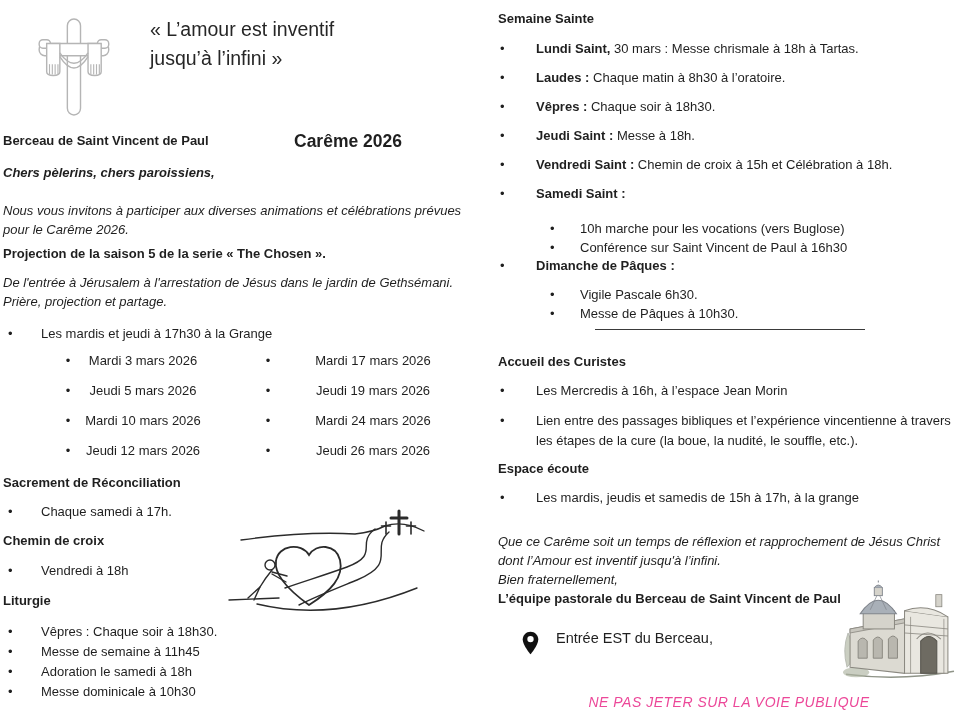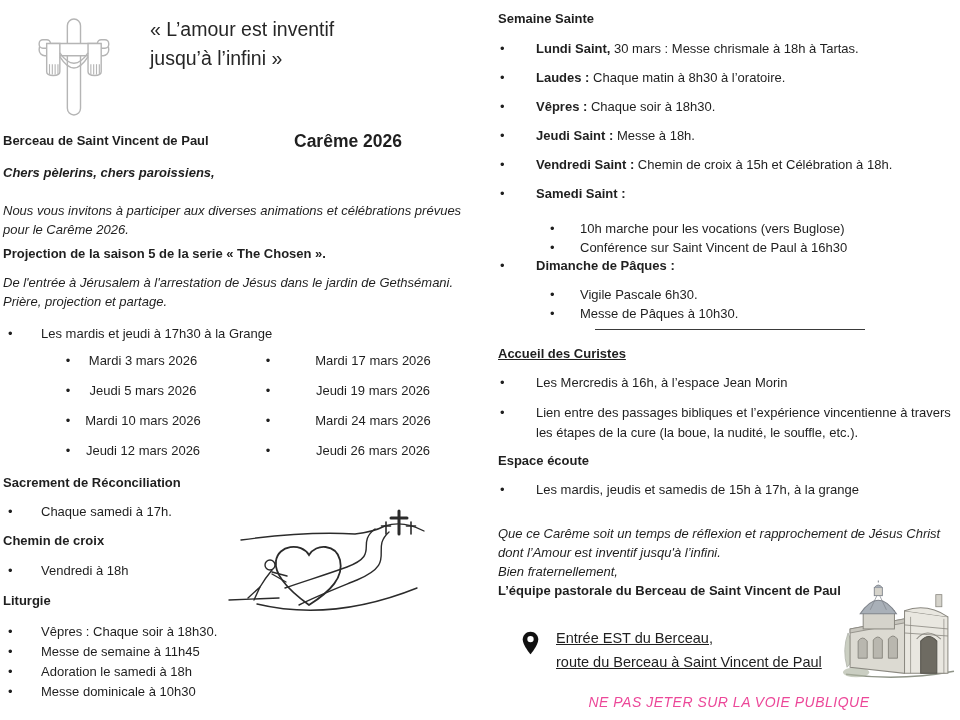--- a/index.html
+++ b/index.html
@@ -39,32 +39,32 @@
   .lcol .chemin-i{margin-top:12px;}
   .lcol .lit-h{margin-top:12px;}
   .tight{margin-top:12px;}
   .tight .li{line-height:20px;}
 
   .rcol .first{margin-top:12px;}
   .rcol .gap{margin-top:11px;}
   .rcol .sublist{margin-top:16px;line-height:19px;}
   .rcol .sublist2{margin-top:10px;line-height:19px;}
   .rule{margin-top:6px;margin-left:97px;width:270px;border-top:1px solid #3a3a3a;}
-  .rcol .accueil-h{margin-top:15px;text-decoration:underline;}
+  .rcol .accueil-h{margin-top:23px;}
   .rcol .wrap2{line-height:19.5px;}
   .rcol .espace-h{margin-top:10px;}
   .closing{margin-top:25px;line-height:19px;}
 
   
   .logo{position:absolute;left:26px;top:12px;}
   .quote{position:absolute;left:150px;top:15px;width:238px;font-size:19.5px;line-height:28.5px;color:#262626;}
   .title{position:absolute;left:294px;top:131px;font-size:17.5px;font-weight:bold;}
   .heartart{position:absolute;left:227px;top:492px;}
   .churchart{position:absolute;left:842px;top:580px;}
-  .loc{position:absolute;left:556px;top:627px;font-size:14.5px;line-height:23.5px;text-decoration:underline;}
+  .loc{position:absolute;left:556px;top:627px;font-size:14.5px;line-height:23.5px;}
   .pin{position:absolute;left:522px;top:630px;}
   .footer{position:absolute;left:498px;top:694px;width:462px;text-align:center;
           font-size:14px;font-style:italic;color:#ec4899;letter-spacing:.5px;}
 </style>
 </head>
 <body>
 
 <div class="page">
 
   <div class="logo">
@@ -281,21 +281,20 @@
   </div>
 
   <div class="pin">
     <svg width="17" height="26" viewBox="0 0 24 34">
       <path d="M12,1 C5.9,1 1,5.9 1,12 c0,8 11,21 11,21 s11,-13 11,-21 C23,5.9 18.1,1 12,1 Z" fill="#111"></path>
       <circle cx="12" cy="11.5" r="4.5" fill="#fff"></circle>
     </svg>
   </div>
   <div class="loc">
     <p>Entrée EST du Berceau,</p>
-    <p>route du Berceau à Saint Vincent de Paul</p>
   </div>
 
   <div class="churchart">
     <svg width="116" height="112" viewBox="0 0 115 110">
       <path d="M4,93 Q58,100 111,90" stroke="#8f9488" stroke-width="1.5" fill="none"></path>
       <ellipse cx="14" cy="91" rx="13" ry="5" fill="#aeb3a2" opacity="0.65"></ellipse>
       <path d="M6,52 Q0,68 5,86 Q12,80 11,64 Z" fill="#b4baa8" opacity="0.7" stroke="#8f9488" stroke-width="0.8"></path>
       <polygon points="8,48 62,38 62,92 8,86" fill="#dcdad2" stroke="#8a8880" stroke-width="1"></polygon>
       <polygon points="8,48 62,38 62,42 8,52" fill="#c8c6be" stroke="#8a8880" stroke-width="0.8"></polygon>
       <g fill="#b9b7af" stroke="#87857d" stroke-width="0.9">

